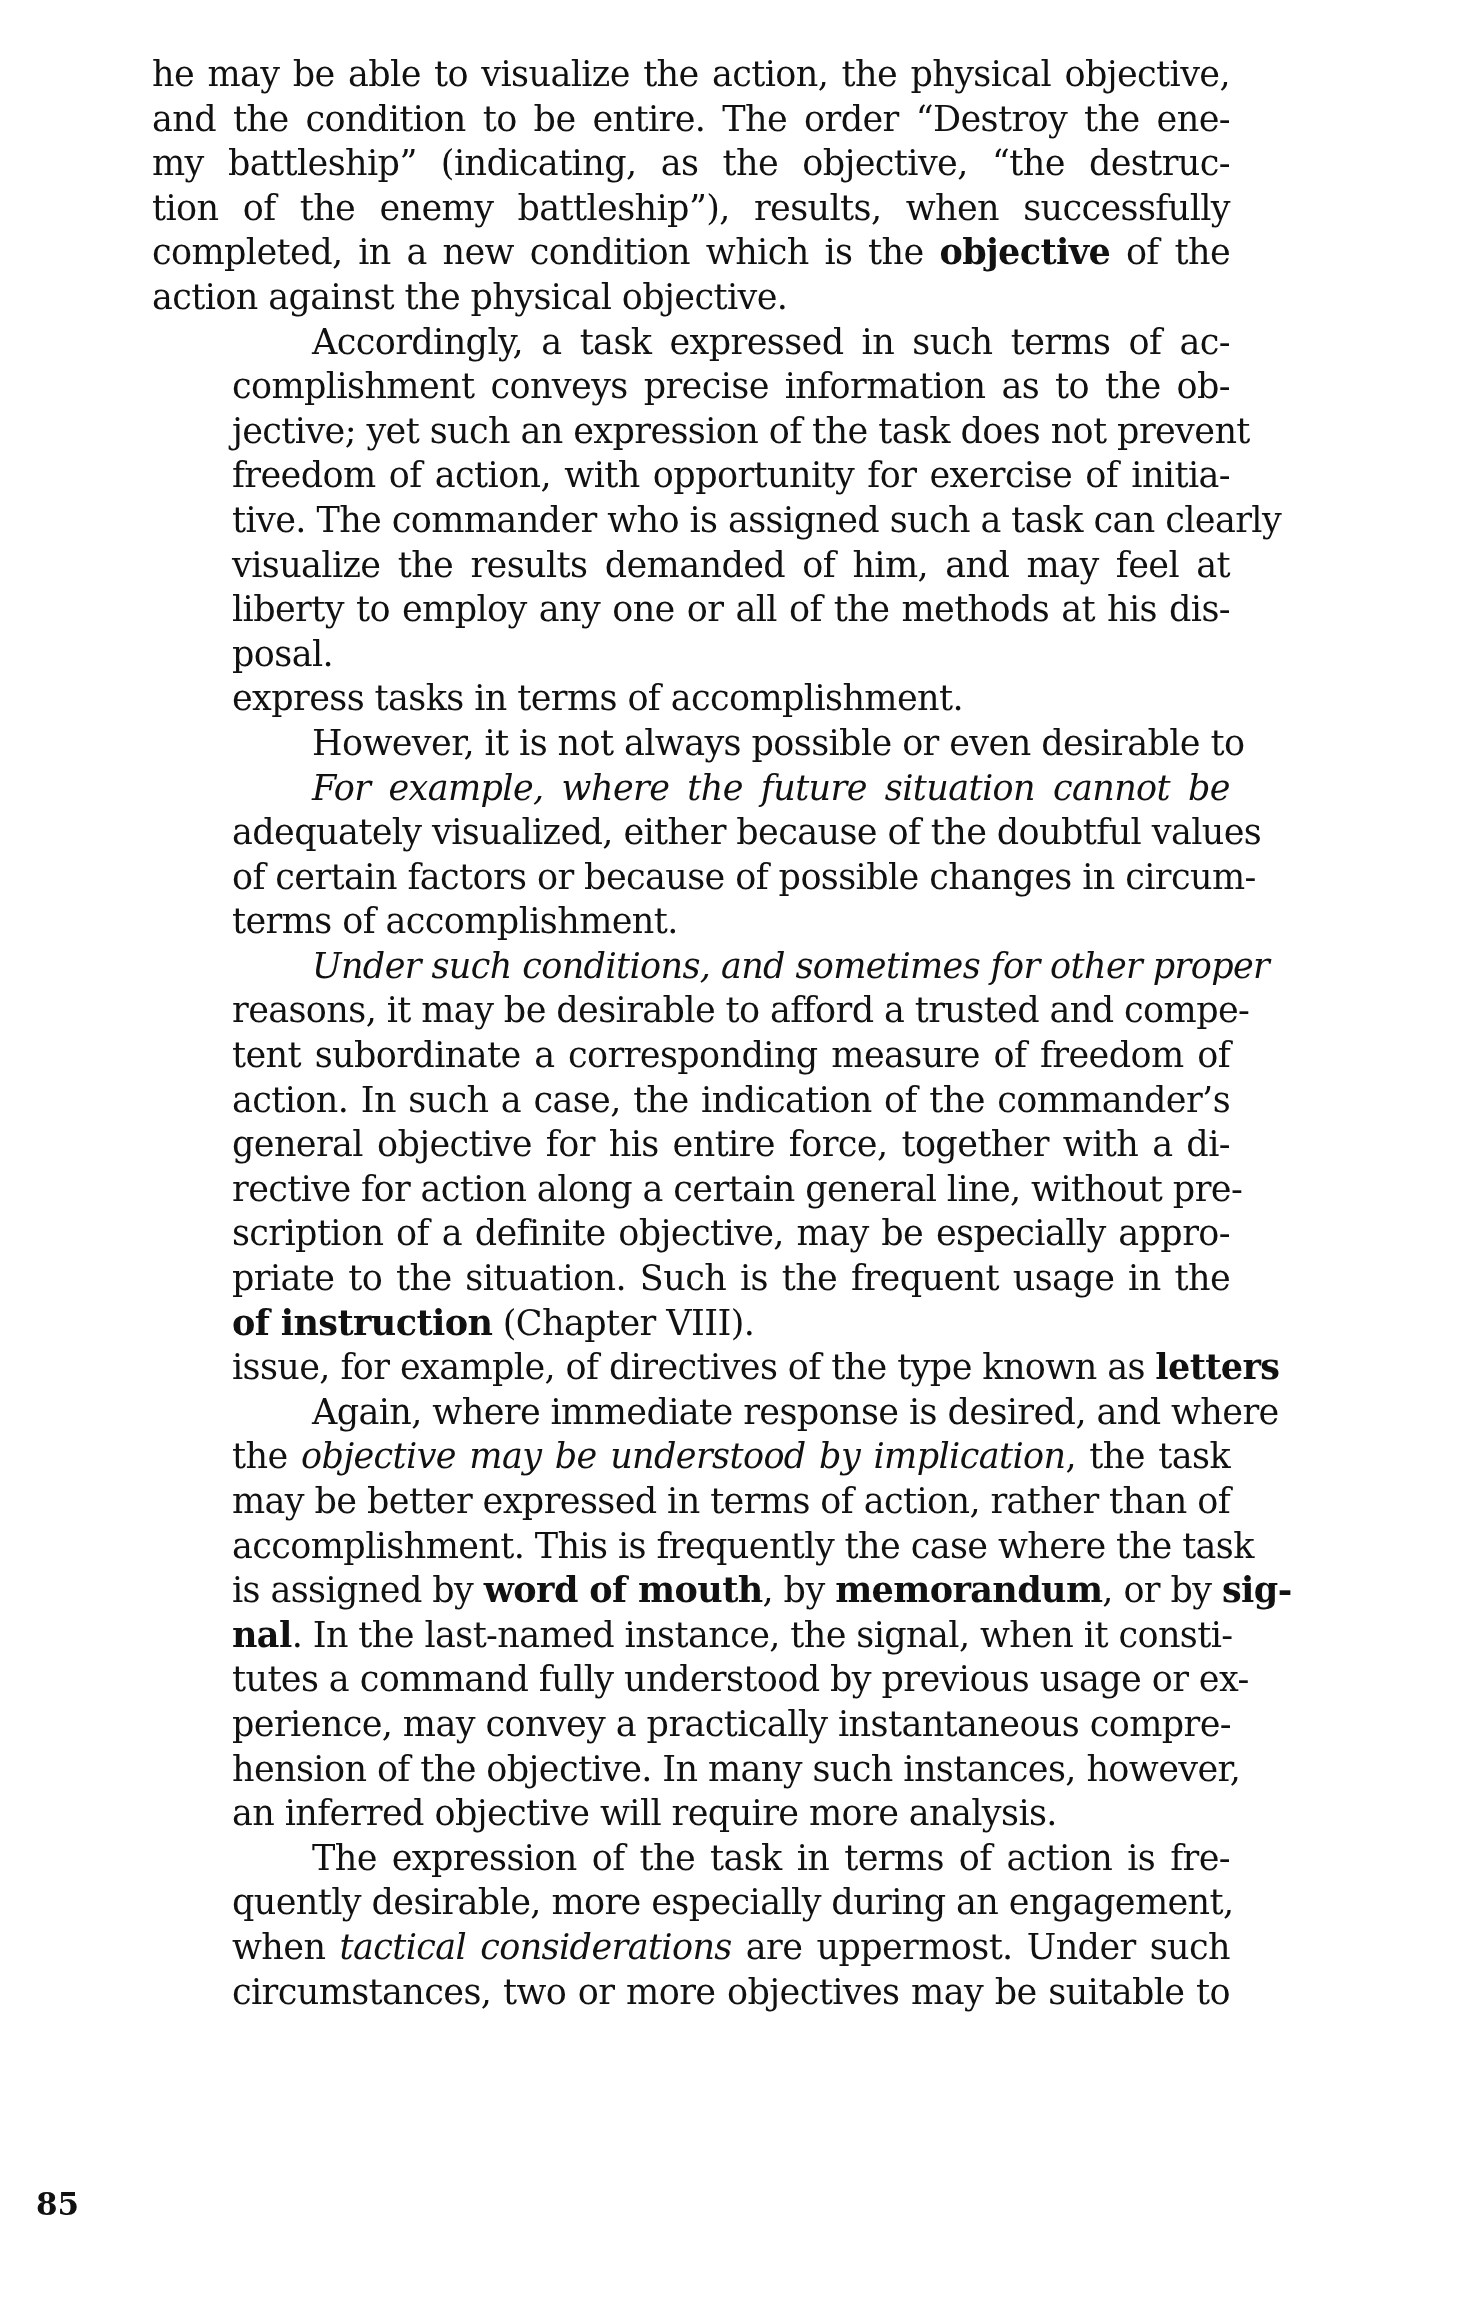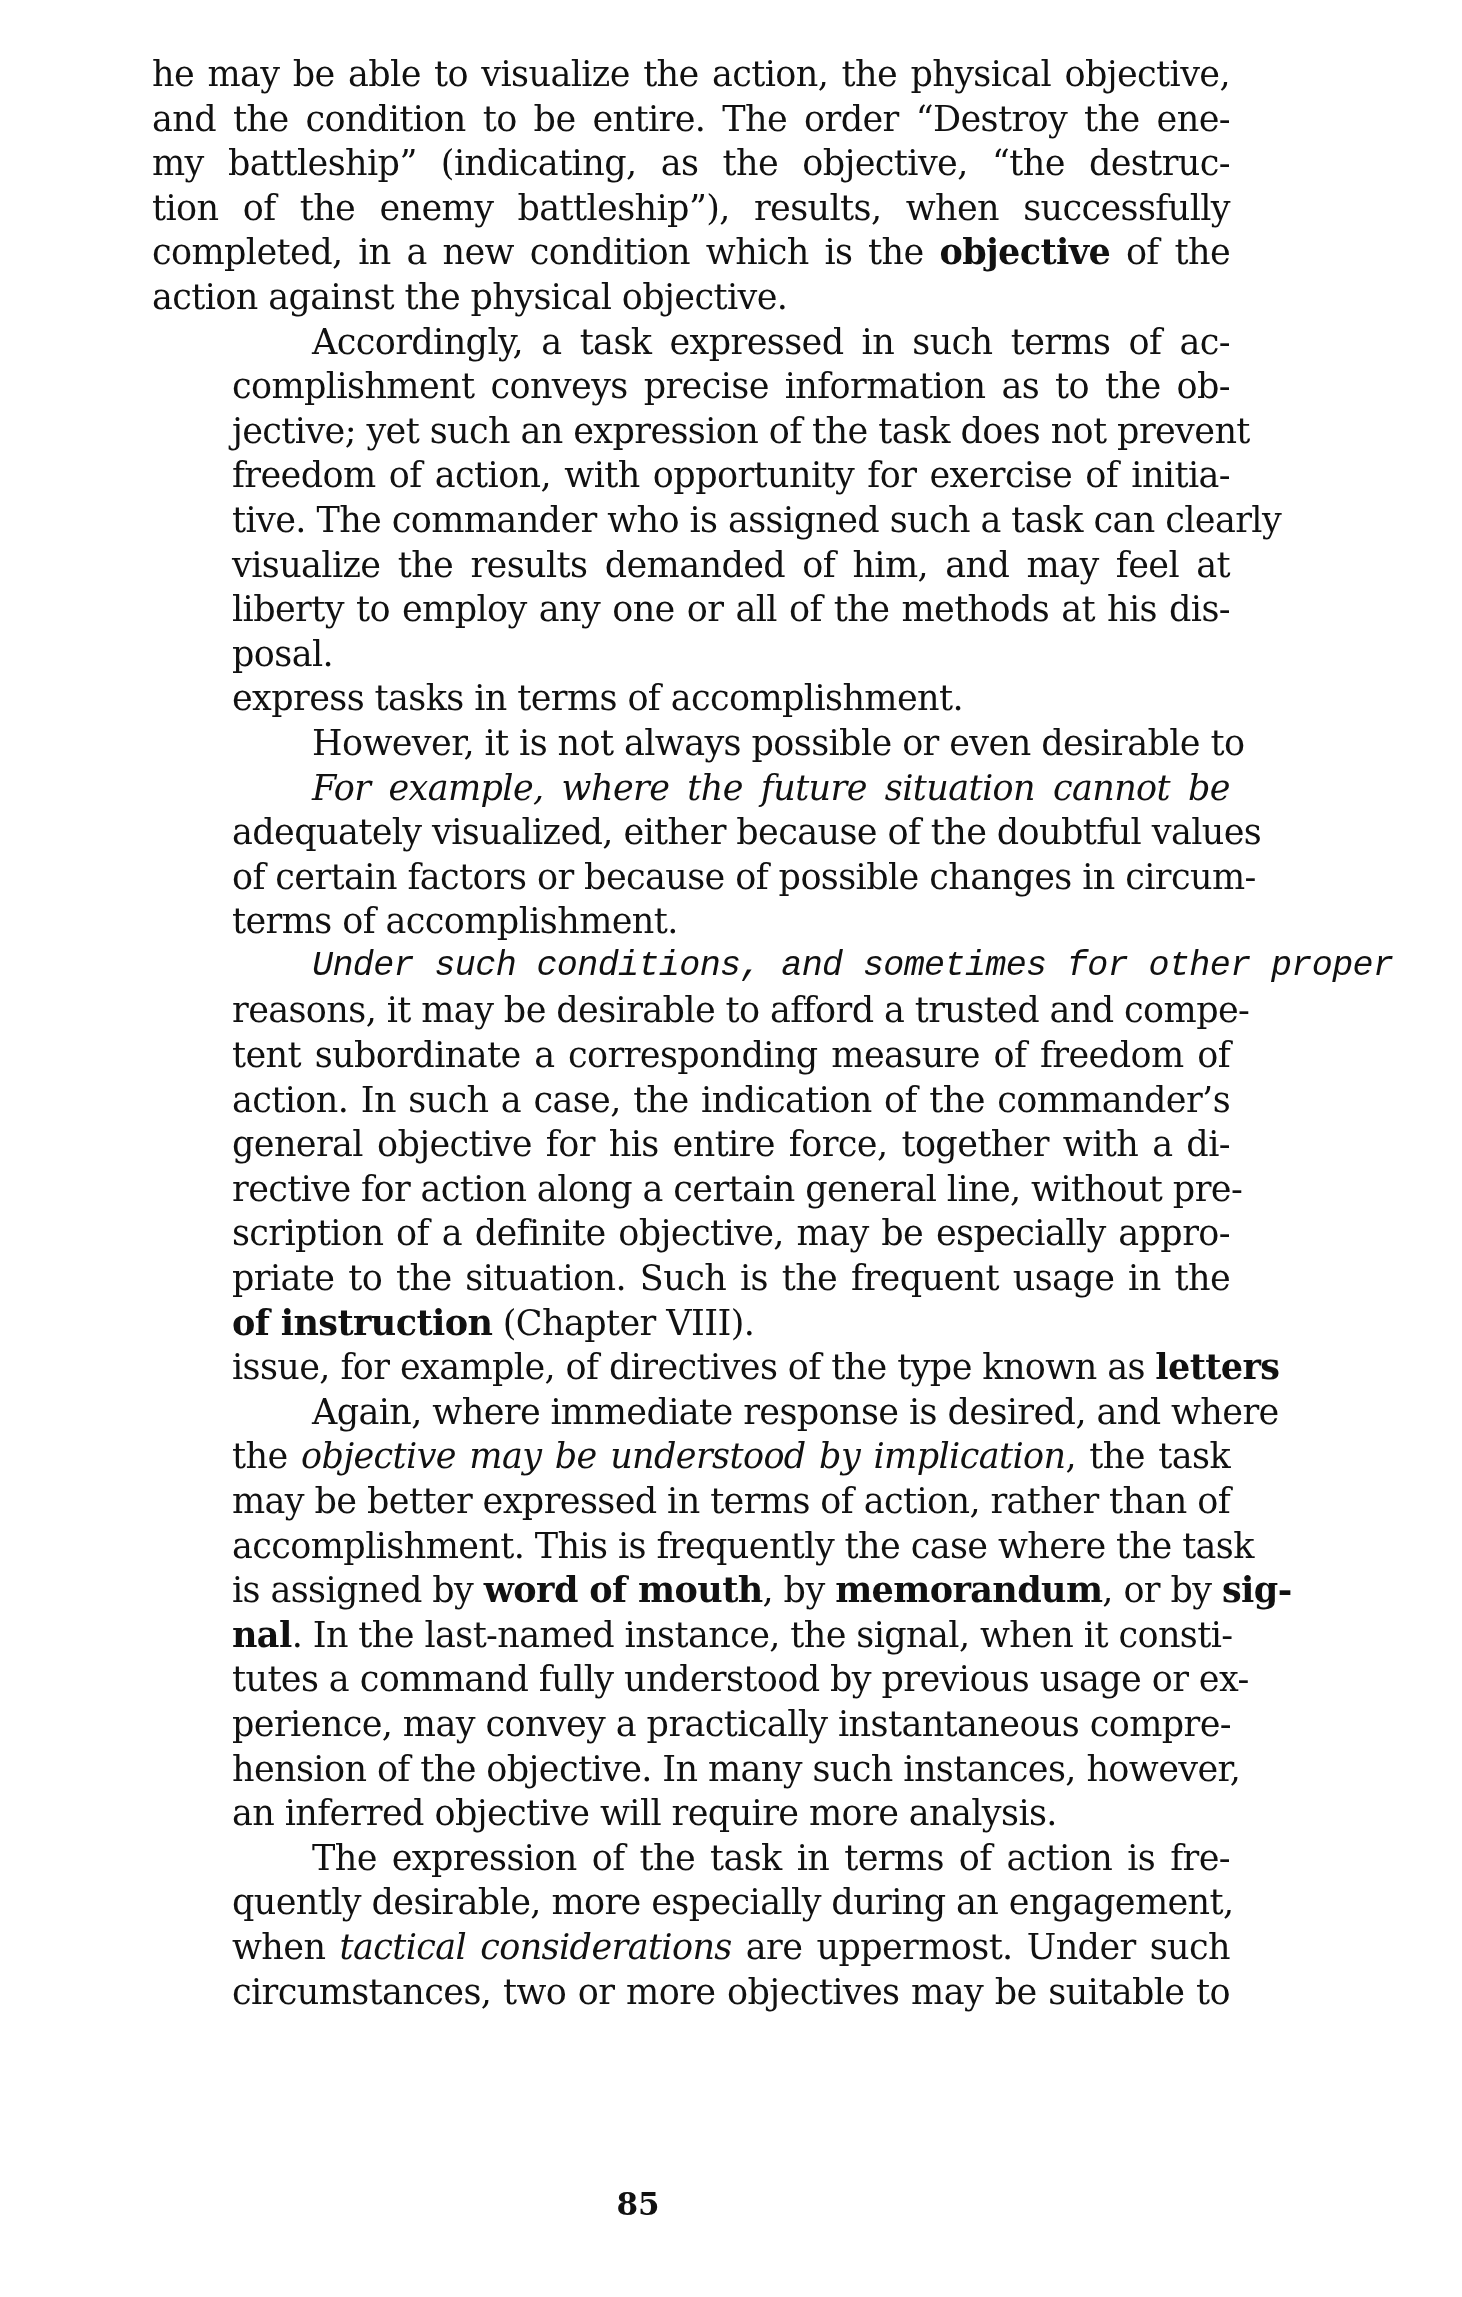--- a/index.html
+++ b/index.html
@@ -44,25 +44,26 @@
     .line.last {
       text-align-last: left;
     }
     .b { font-weight: bold; }
     .i { font-style: italic; }
     .page-number {
       position: absolute;
       left: 0;
       width: 1276px;
       top: 2186px;
-      text-align: center;
+      text-align: left;
       font-family: "DejaVu Serif", "Liberation Serif", serif;
       font-size: 31px;
       font-weight: bold;
       color: #111111;
+      padding-left: 36px;
     }
     
     .page .line { letter-spacing: -0.6px; }
   </style>
 </head>
 <body>
 
 <div class="page" id="page-body">
     <div class="para">
       <span class="line"><span>he may be able to visualize the action, the physical objective,</span></span>
@@ -86,21 +87,21 @@
       <span class="line last"><span>express tasks in terms of accomplishment.</span></span>
       <span class="line" style="padding-left: 80px;"><span>However, it is not always possible or even desirable to</span></span>
     </div>
     <div class="para indent">
       <span class="line" style="padding-left: 80px; font-style: italic;"><span>For example, where the future situation cannot be</span></span>
       <span class="line"><span>adequately visualized, either because of the doubtful values</span></span>
       <span class="line"><span>of certain factors or because of possible changes in circum-</span></span>
       <span class="line last"><span>terms of accomplishment.</span></span>
     </div>
     <div class="para indent">
-      <span class="line" style="padding-left: 80px; font-family: Liberation Mono, monospace;"><span class="i">Under such conditions, and sometimes for other proper</span></span>
+      <span class="line" style="padding-left: 80px;"><span class="i">Under such conditions, and sometimes for other proper</span></span>
       <span class="line"><span>reasons, it may be desirable to afford a trusted and compe-</span></span>
       <span class="line"><span>tent subordinate a corresponding measure of freedom of</span></span>
       <span class="line"><span>action.  In such a case, the indication of the commander’s</span></span>
       <span class="line"><span>general objective for his entire force, together with a di-</span></span>
       <span class="line"><span>rective for action along a certain general line, without pre-</span></span>
       <span class="line"><span>scription of a definite objective, may be especially appro-</span></span>
       <span class="line"><span>priate to the situation. Such is the frequent usage in the</span></span>
       <span class="line last"><span class="b">of instruction</span><span> (Chapter VIII).</span></span>
       <span class="line"><span>issue, for example, of directives of the type known as </span><span class="b">letters</span></span>
     </div>

